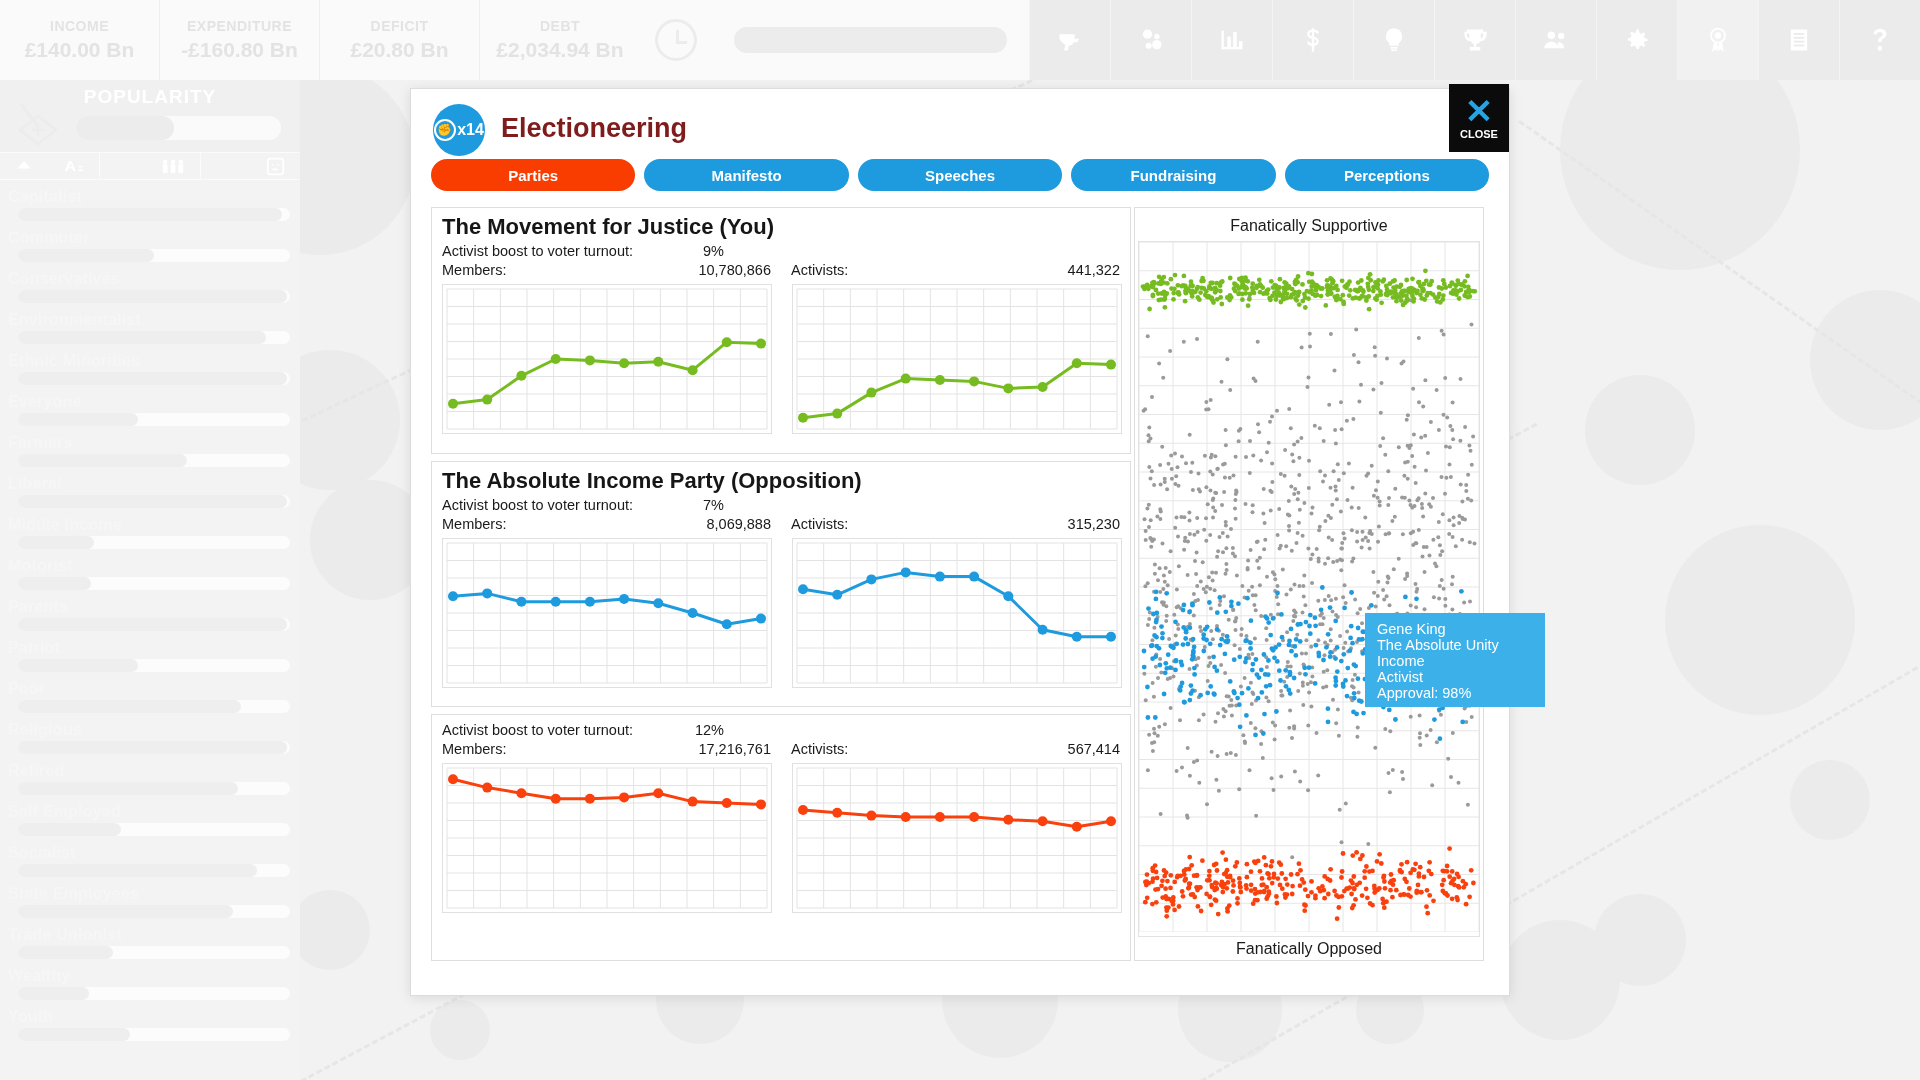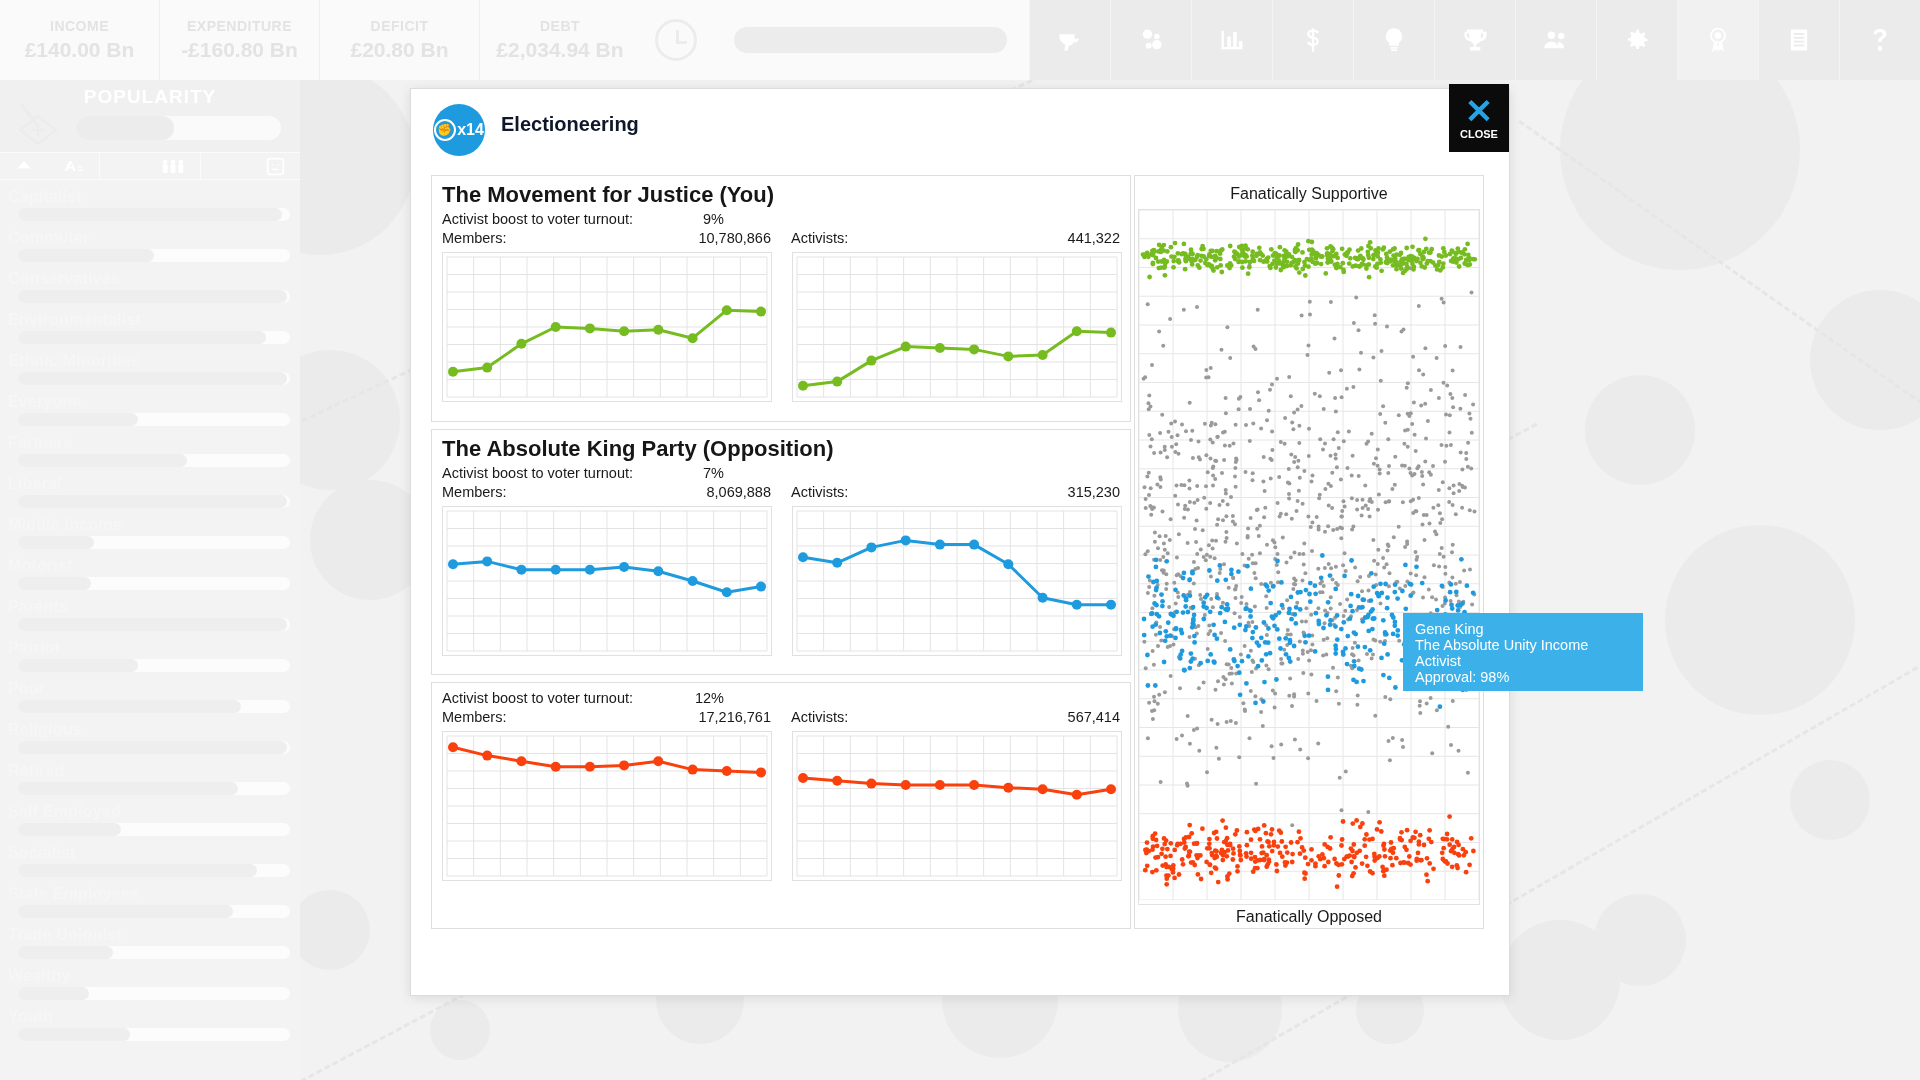--- a/index.html
+++ b/index.html
@@ -112,21 +112,21 @@
     display: flex; align-items: center; justify-content: center;
     color: #fff; font-size: 16px; font-weight: bold;
   }
   #modal-icon .glyph {
     width: 22px; height: 22px; border-radius: 50%; border: 2px solid #fff;
     display: flex; align-items: center; justify-content: center;
     font-size: 12px; margin-right: 1px;
   }
   #modal-title {
     position: absolute; left: 90px; top: 24px;
-    font-size: 20px; font-weight: bold; color: #0f172a;
+    font-size: 27px; font-weight: bold; color: #7f1d1d;
   }
   #close-btn {
     position: absolute; right: 0; top: -5px; width: 60px; height: 68px;
     background: #0b0b0b; display: flex; flex-direction: column;
     align-items: center; justify-content: center; cursor: pointer;
   }
   #close-btn .x { color: #27a3e3; font-size: 34px; font-weight: bold; line-height: 28px; }
   #close-btn .lbl { color: #fff; font-size: 11px; font-weight: bold; margin-top: 3px; }
 
   #tabs { display: flex; gap: 9px; padding: 0 20px; height: 32px; }
@@ -166,24 +166,24 @@
   #scatter-col {
     width: 350px; border: 1px solid #dedede; background: #fff;
     display: flex; flex-direction: column; align-items: center;
     padding: 6px 6px 6px 6px;
   }
   .scatter-cap { font-size: 16px; color: #1a1a1a; padding: 3px 0 6px 0; }
   #scatter-plot { border: 1px solid #e2e2e2; }
 
   #tooltip {
     position: absolute; left: 1365px; top: 613px;
-    width: 240px; background: #3cb0e8;
+    width: 180px; background: #3cb0e8;
     color: #fff; font-size: 14.5px; line-height: 16px;
     padding: 8px 9px 6px 12px;
-    z-index: 40; pointer-events: none; margin-left: 38px;
+    z-index: 40; pointer-events: none;
   }
 </style>
 </head>
 <body>
 
 <div id="game-bg">
     <div class="bg-circle" style="left: 225px; top: 65px; height: 190px; width: 190px;"></div>
     <div class="bg-circle" style="left: 644px; top: 204px; height: 92px; width: 92px;"></div>
     <div class="bg-circle" style="left: 260px; top: 350px; height: 140px; width: 140px;"></div>
     <div class="bg-circle" style="left: 310px; top: 480px; height: 120px; width: 120px;"></div>
@@ -497,20 +497,27 @@
       <span class="glyph">✊</span>
       <span>x14</span>
     </div>
     <div id="modal-title">Electioneering</div>
     <div id="close-btn">
       <div class="x">✕</div>
       <div class="lbl">CLOSE</div>
     </div>
   </div>
 
+  <div id="tabs">
+    <div class="tab active">Parties</div>
+    <div class="tab">Manifesto</div>
+    <div class="tab">Speeches</div>
+    <div class="tab">Fundraising</div>
+    <div class="tab">Perceptions</div>
+  </div>
 
   <div id="body">
     <div id="parties-col">
         <div class="party-card">
           <div class="party-name">The Movement for Justice (You)</div>
           <div class="party-row boost-row">
             <span class="k">Activist boost to voter turnout:</span>
             <span class="v">9%</span>
           </div>
           <div class="stats-row">
@@ -594,21 +601,21 @@
                 <circle cx="181.1" cy="96.4" r="5" fill="#76bc21"></circle>
                 <circle cx="215.3" cy="103.4" r="5" fill="#76bc21"></circle>
                 <circle cx="249.6" cy="102.0" r="5" fill="#76bc21"></circle>
                 <circle cx="283.8" cy="78.2" r="5" fill="#76bc21"></circle>
                 <circle cx="318.0" cy="79.6" r="5" fill="#76bc21"></circle>
               </svg>
             </div>
           </div>
         </div>
         <div class="party-card">
-          <div class="party-name">The Absolute King Party (Opposition)</div>
+          <div class="party-name">The Absolute Income Party (Opposition)</div>
           <div class="party-row boost-row">
             <span class="k">Activist boost to voter turnout:</span>
             <span class="v">7%</span>
           </div>
           <div class="stats-row">
             <div class="half party-row">
               <span class="k">Members:</span>
               <span class="v">8,069,888</span>
             </div>
             <div class="half party-row">

